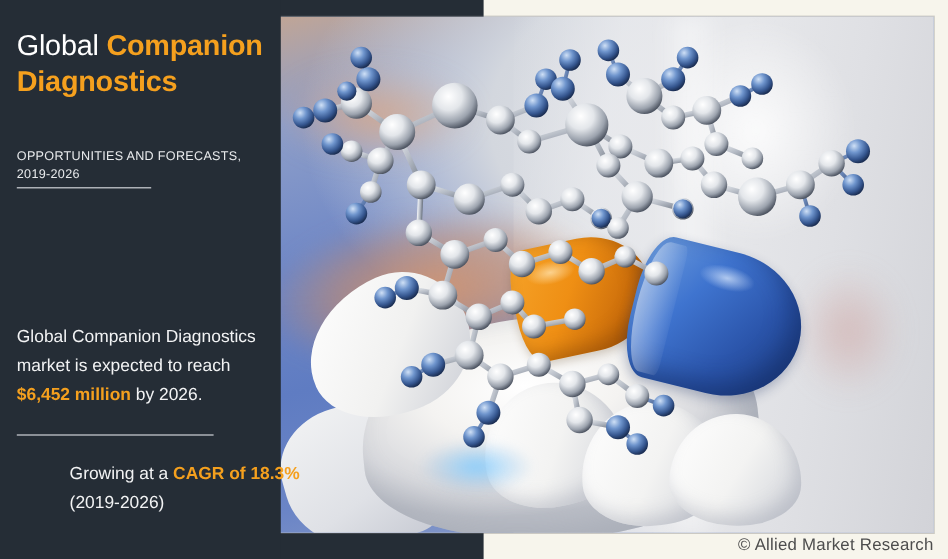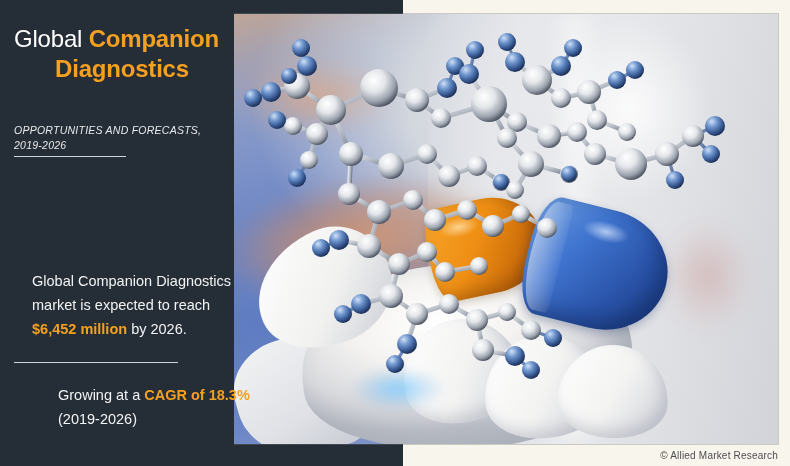--- a/index.html
+++ b/index.html
@@ -62,54 +62,52 @@
     letter-spacing: -0.2px;
     white-space: nowrap;
   }
   .title-line .accent {
     color: #f5a01e;
     font-weight: bold;
   }
   .title-line.l2 {
     color: #f5a01e;
     font-weight: bold;
-    text-align: center;
   }
 
   .subtitle {
     position: absolute;
     left: 14px;
     top: 123px;
     width: 210px;
     font-size: 10.5px;
     line-height: 15px;
     letter-spacing: 0.25px;
     color: #e8eaec;
-    font-style: italic;
   }
 
   .rule {
     position: absolute;
     background: #cfd3d7;
     height: 1px;
   }
   .rule-1 {
     left: 14px;
     top: 156px;
     width: 112px;
   }
   .rule-2 {
     left: 14px;
     top: 362px;
     width: 164px;
   }
 
   .body-block {
     position: absolute;
-    left: 32px;
+    left: 14px;
     top: 269px;
     width: 212px;
     font-size: 14.5px;
     line-height: 24px;
     color: #f2f3f4;
   }
   .body-block .accent,
   .cagr-block .accent {
     color: #f5a01e;
     font-weight: bold;
@@ -326,21 +324,21 @@
     width: 100%;
     height: 100%;
     pointer-events: none;
   }
 
   
   .credit {
     position: absolute;
     right: 12px;
     bottom: 5px;
-    font-size: 10px;
+    font-size: 14px;
     color: #4d4d4d;
     letter-spacing: 0.2px;
     z-index: 8;
   }
 </style>
 </head>
 <body>
 
 <div id="infographic">
 

